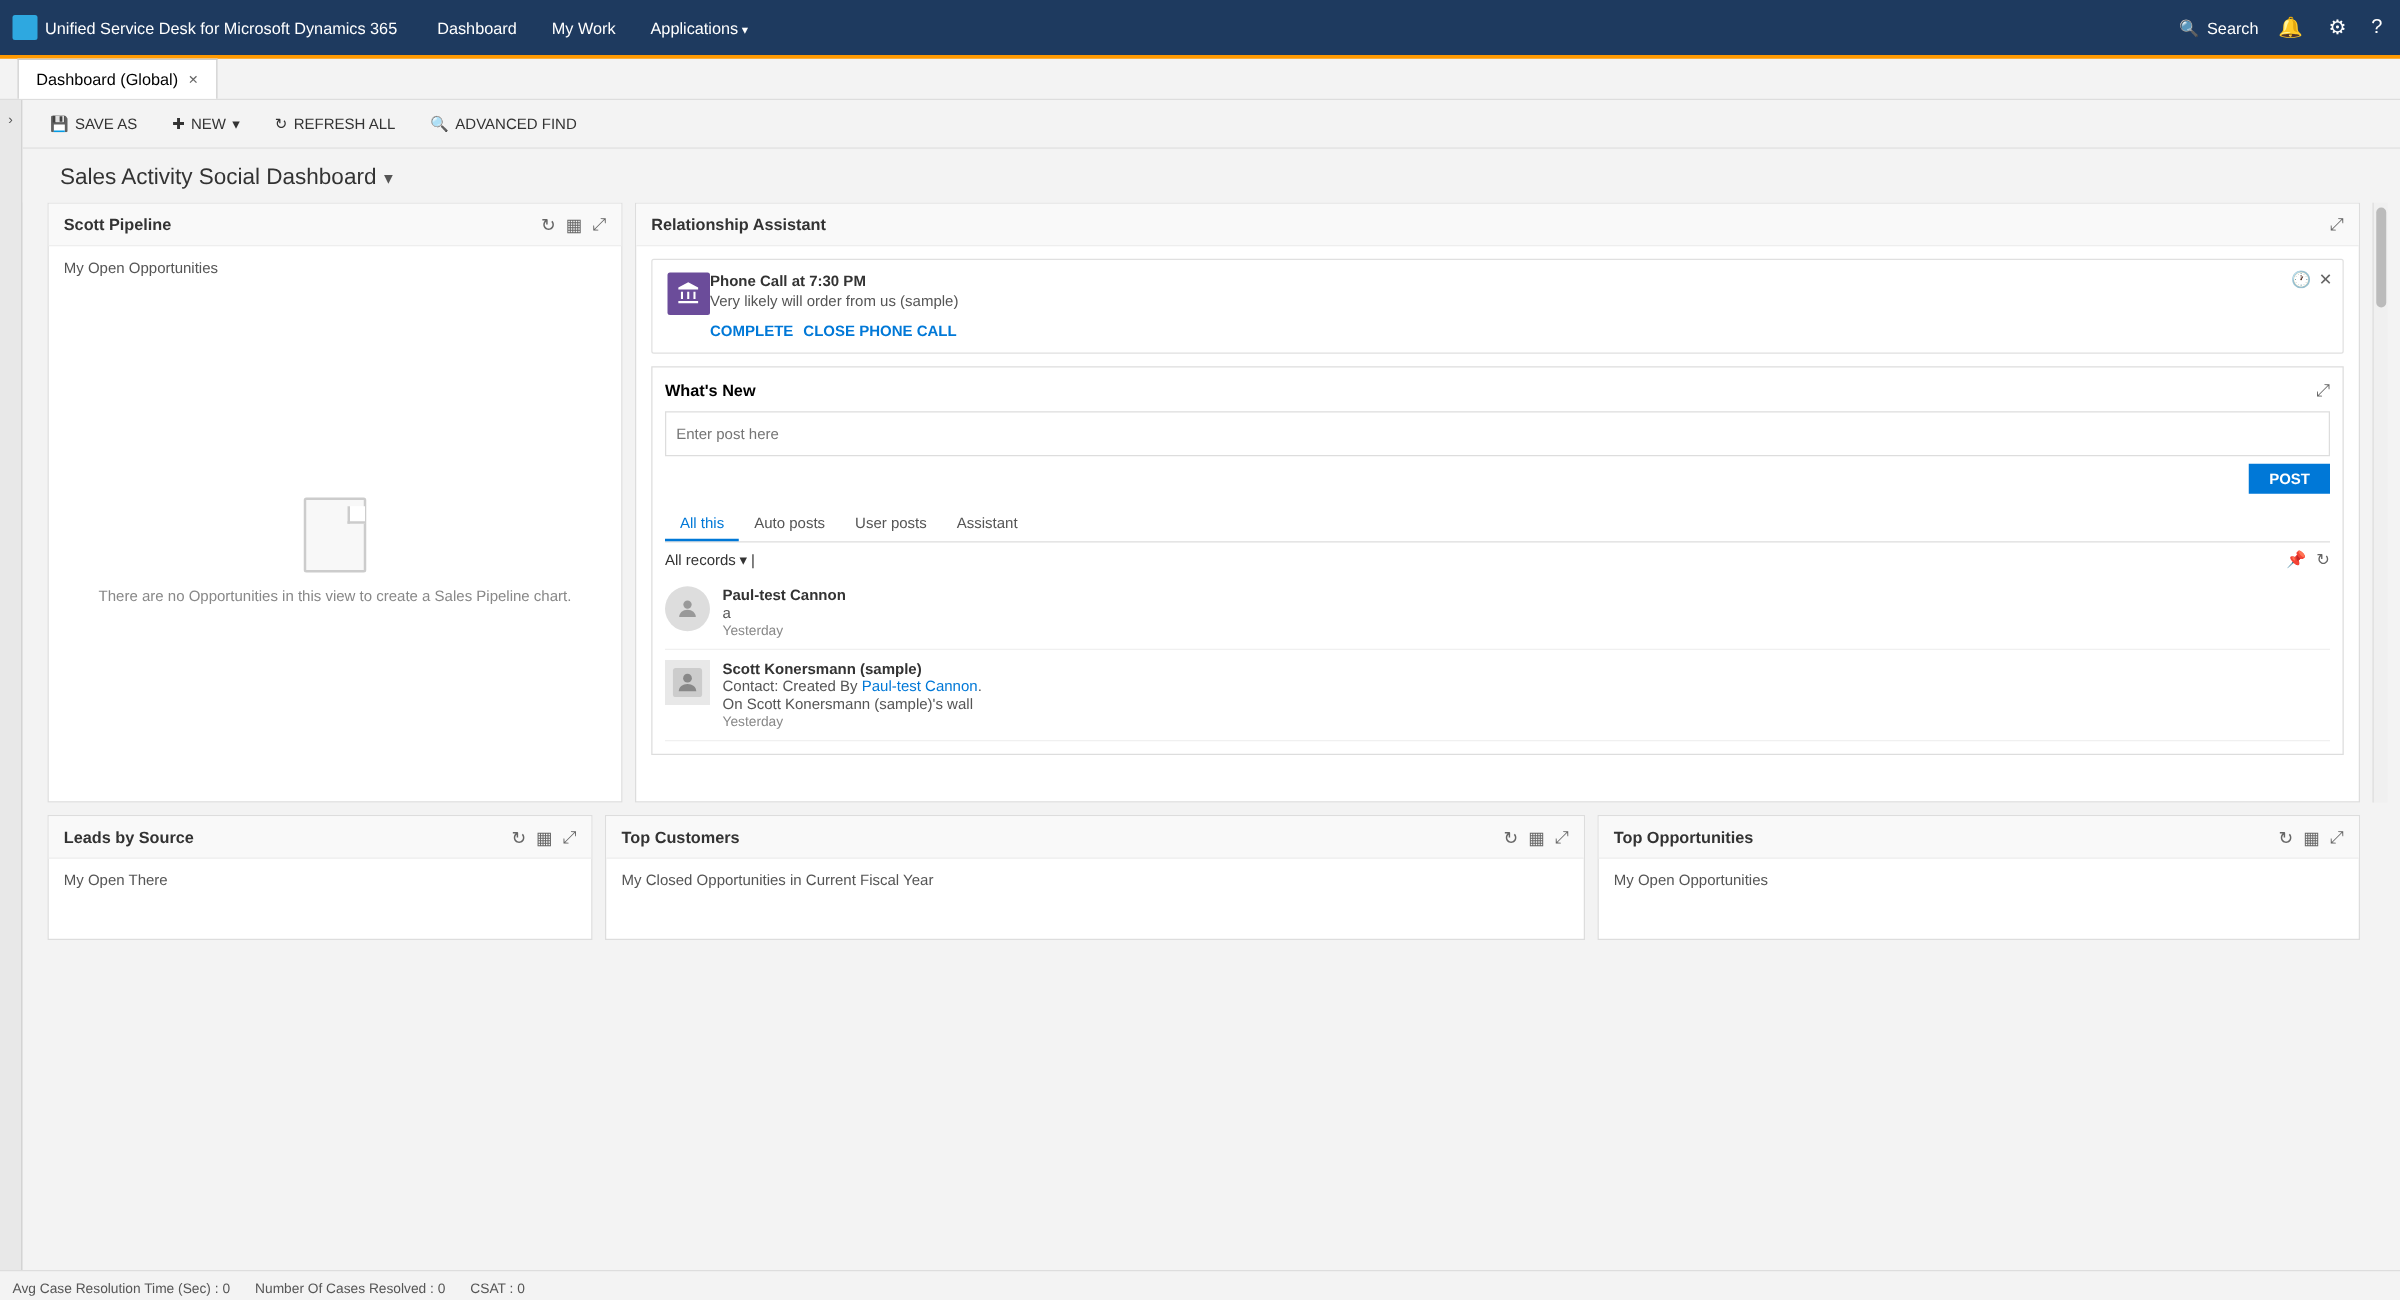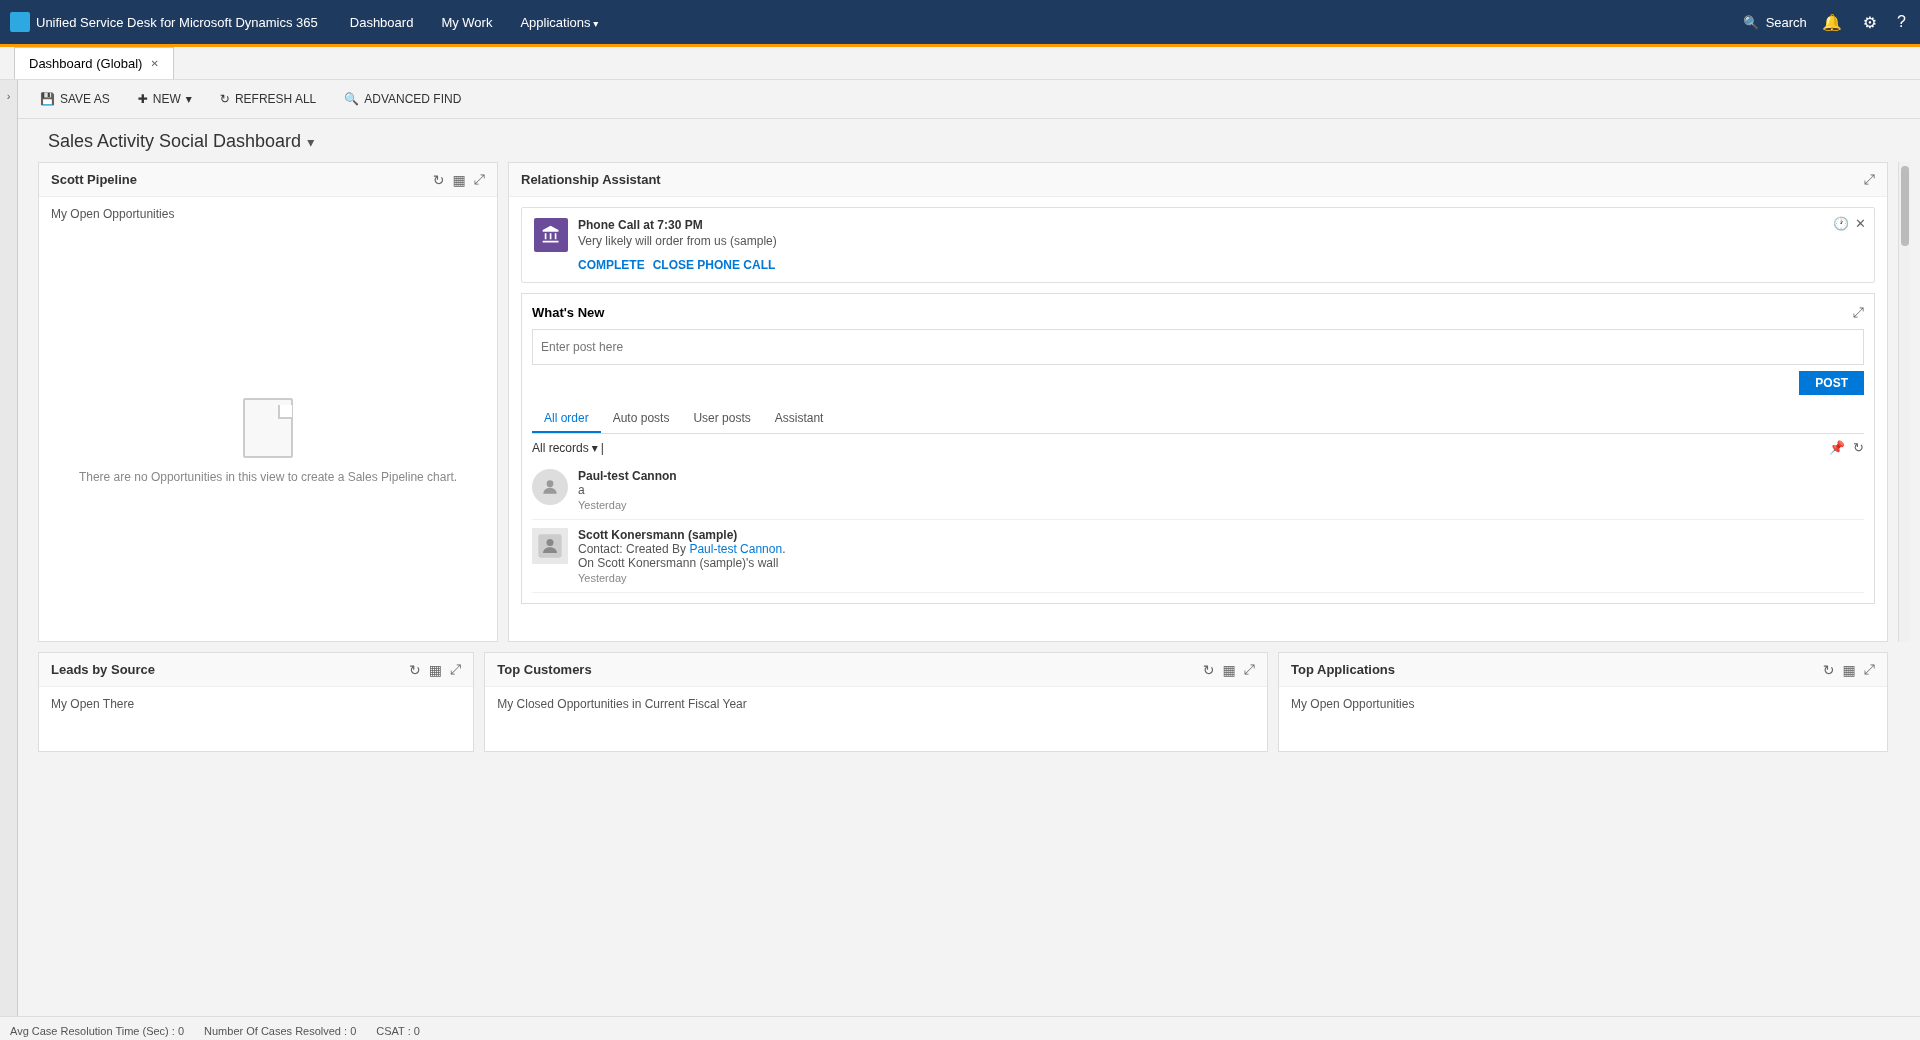--- a/index.html
+++ b/index.html
@@ -259,21 +259,21 @@
       flex: 1.8;
     }
 
     .ra-card {
       border: 1px solid #e0e0e0;
       border-radius: 2px;
       padding: 10px 12px;
       margin-bottom: 8px;
       display: flex;
       align-items: flex-start;
-      gap: 10px;
+      gap: 0;
       position: relative;
     }
     .ra-card-icon {
       width: 34px;
       height: 34px;
       background: #6b4c9a;
       display: flex;
       align-items: center;
       justify-content: center;
       color: white;
@@ -575,21 +575,21 @@
               <div style="margin-top:10px; border: 1px solid #ddd; padding: 10px;">
                 <div style="display:flex; justify-content:space-between; align-items:center; margin-bottom:8px;gap:32px;">
                   <span style="font-size:13px; font-weight:600;">What's New</span>
                   <span style="cursor:pointer; font-size:14px; color:#666;">⤢</span>
                 </div>
                 <input type="text" class="post-input" placeholder="Enter post here" style="">
                 <div class="post-btn-row">
                   <button class="post-button">POST</button>
                 </div>
                 <div class="posts-tabs">
-                  <div class="posts-tab active">All order</div>
+                  <div class="posts-tab active">All this</div>
                   <div class="posts-tab">Auto posts</div>
                   <div class="posts-tab">User posts</div>
                   <div class="posts-tab">Assistant</div>
                 </div>
                 <div class="all-records-bar">
                   <div class="all-records-dropdown">
                     <span>All records</span>
                     <span>▾</span>
                     <span style="color:#333;">|</span>
                   </div>
@@ -663,21 +663,21 @@
                 <span class="widget-action-icon">⤢</span>
               </div>
             </div>
             <div class="widget-body">
               <div class="widget-subtitle">My Closed Opportunities in Current Fiscal Year</div>
             </div>
           </div>
 
           <div class="widget-card bottom-widget" style="min-height: 100px; flex: 1.4;">
             <div class="widget-header">
-              <span class="widget-title">Top Applications</span>
+              <span class="widget-title">Top Opportunities</span>
               <div class="widget-actions">
                 <span class="widget-action-icon">↻</span>
                 <span class="widget-action-icon">▦</span>
                 <span class="widget-action-icon">⤢</span>
               </div>
             </div>
             <div class="widget-body">
               <div class="widget-subtitle">My Open Opportunities</div>
             </div>
           </div>

